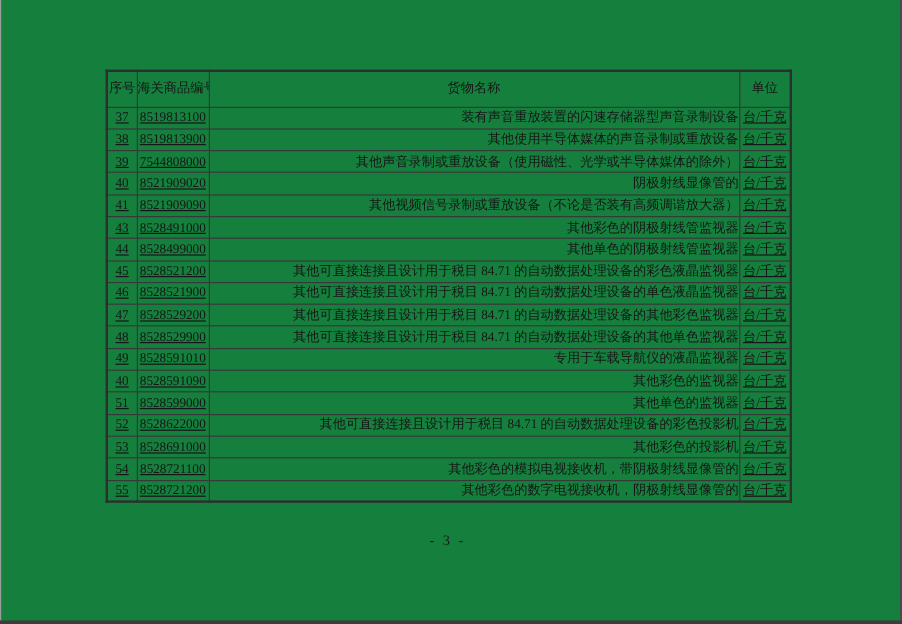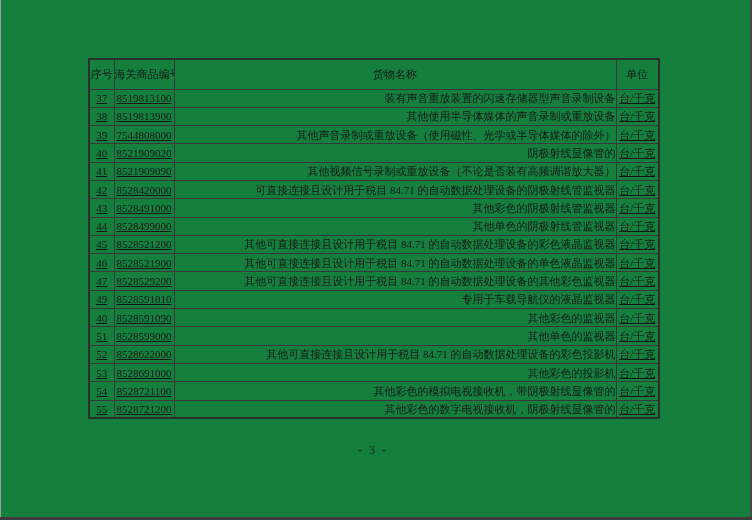--- a/index.html
+++ b/index.html
@@ -124,26 +124,20 @@
     <td class="cell-name">阴极射线显像管的</td>
     <td class="cell-unit">台/千克</td>
   </tr>
         <tr>
     <td class="cell-seq">41</td>
     <td class="cell-code">8521909090</td>
     <td class="cell-name">其他视频信号录制或重放设备（不论是否装有高频调谐放大器）</td>
     <td class="cell-unit">台/千克</td>
   </tr>
         <tr>
-    <td class="cell-seq">42</td>
-    <td class="cell-code">8528420000</td>
-    <td class="cell-name">可直接连接且设计用于税目 84.71 的自动数据处理设备的阴极射线管监视器</td>
-    <td class="cell-unit">台/千克</td>
-  </tr>
-        <tr>
     <td class="cell-seq">43</td>
     <td class="cell-code">8528491000</td>
     <td class="cell-name">其他彩色的阴极射线管监视器</td>
     <td class="cell-unit">台/千克</td>
   </tr>
         <tr>
     <td class="cell-seq">44</td>
     <td class="cell-code">8528499000</td>
     <td class="cell-name">其他单色的阴极射线管监视器</td>
     <td class="cell-unit">台/千克</td>
@@ -160,20 +154,26 @@
     <td class="cell-name">其他可直接连接且设计用于税目 84.71 的自动数据处理设备的单色液晶监视器</td>
     <td class="cell-unit">台/千克</td>
   </tr>
         <tr>
     <td class="cell-seq">47</td>
     <td class="cell-code">8528529200</td>
     <td class="cell-name">其他可直接连接且设计用于税目 84.71 的自动数据处理设备的其他彩色监视器</td>
     <td class="cell-unit">台/千克</td>
   </tr>
         <tr>
+    <td class="cell-seq">48</td>
+    <td class="cell-code">8528529900</td>
+    <td class="cell-name">其他可直接连接且设计用于税目 84.71 的自动数据处理设备的其他单色监视器</td>
+    <td class="cell-unit">台/千克</td>
+  </tr>
+        <tr>
     <td class="cell-seq">49</td>
     <td class="cell-code">8528591010</td>
     <td class="cell-name">专用于车载导航仪的液晶监视器</td>
     <td class="cell-unit">台/千克</td>
   </tr>
         <tr>
     <td class="cell-seq">40</td>
     <td class="cell-code">8528591090</td>
     <td class="cell-name">其他彩色的监视器</td>
     <td class="cell-unit">台/千克</td>

